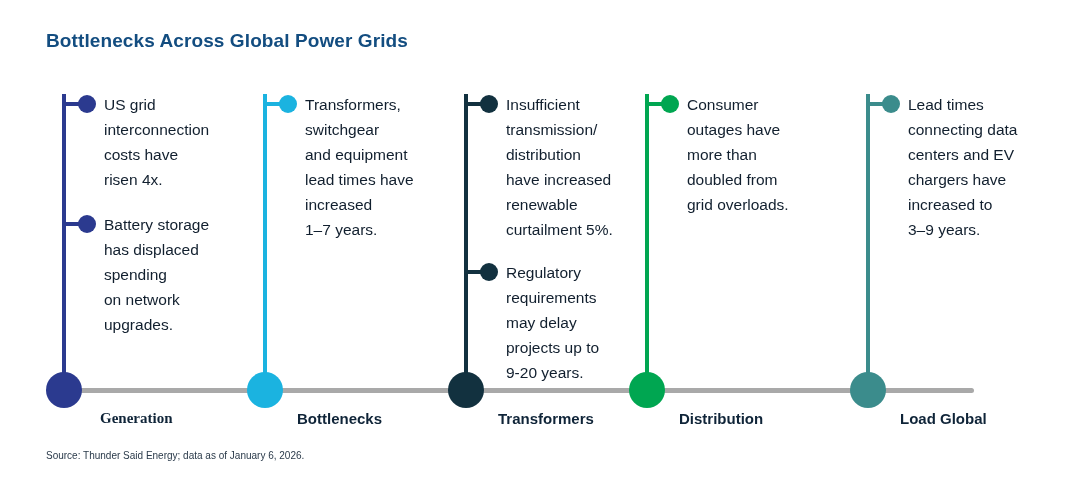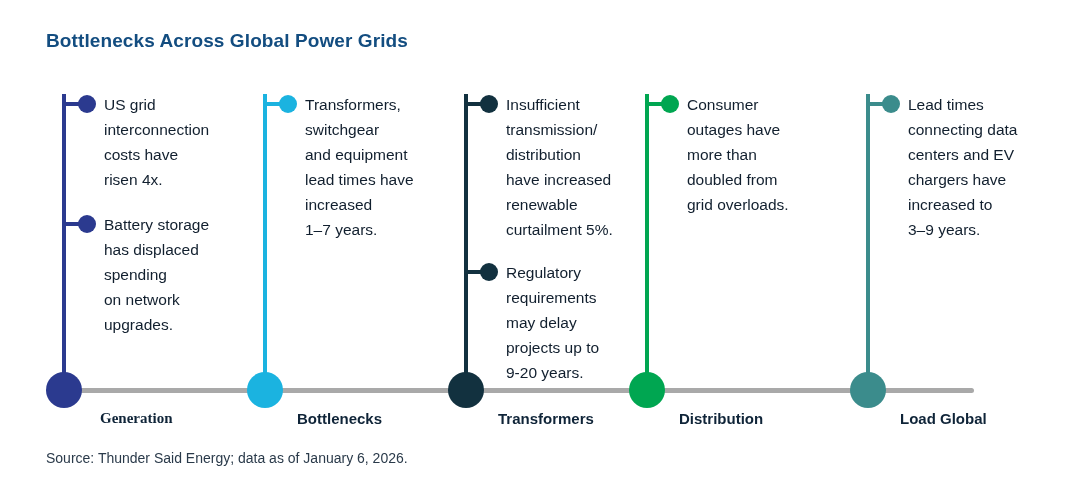--- a/index.html
+++ b/index.html
@@ -117,21 +117,21 @@
     line-height: 25px;
     color: #111f2e;
     width: 170px;
     white-space: pre-line;
   }
 
   .source {
     position: absolute;
     left: 46px;
     top: 450px;
-    font-size: 14px;
+    font-size: 10px;
     color: #2a3a4a;
     text-align: center;
   }
 </style>
 </head>
 <body>
 
 <div class="page">
 
   <div class="title">Bottlenecks Across Global Power Grids</div>

